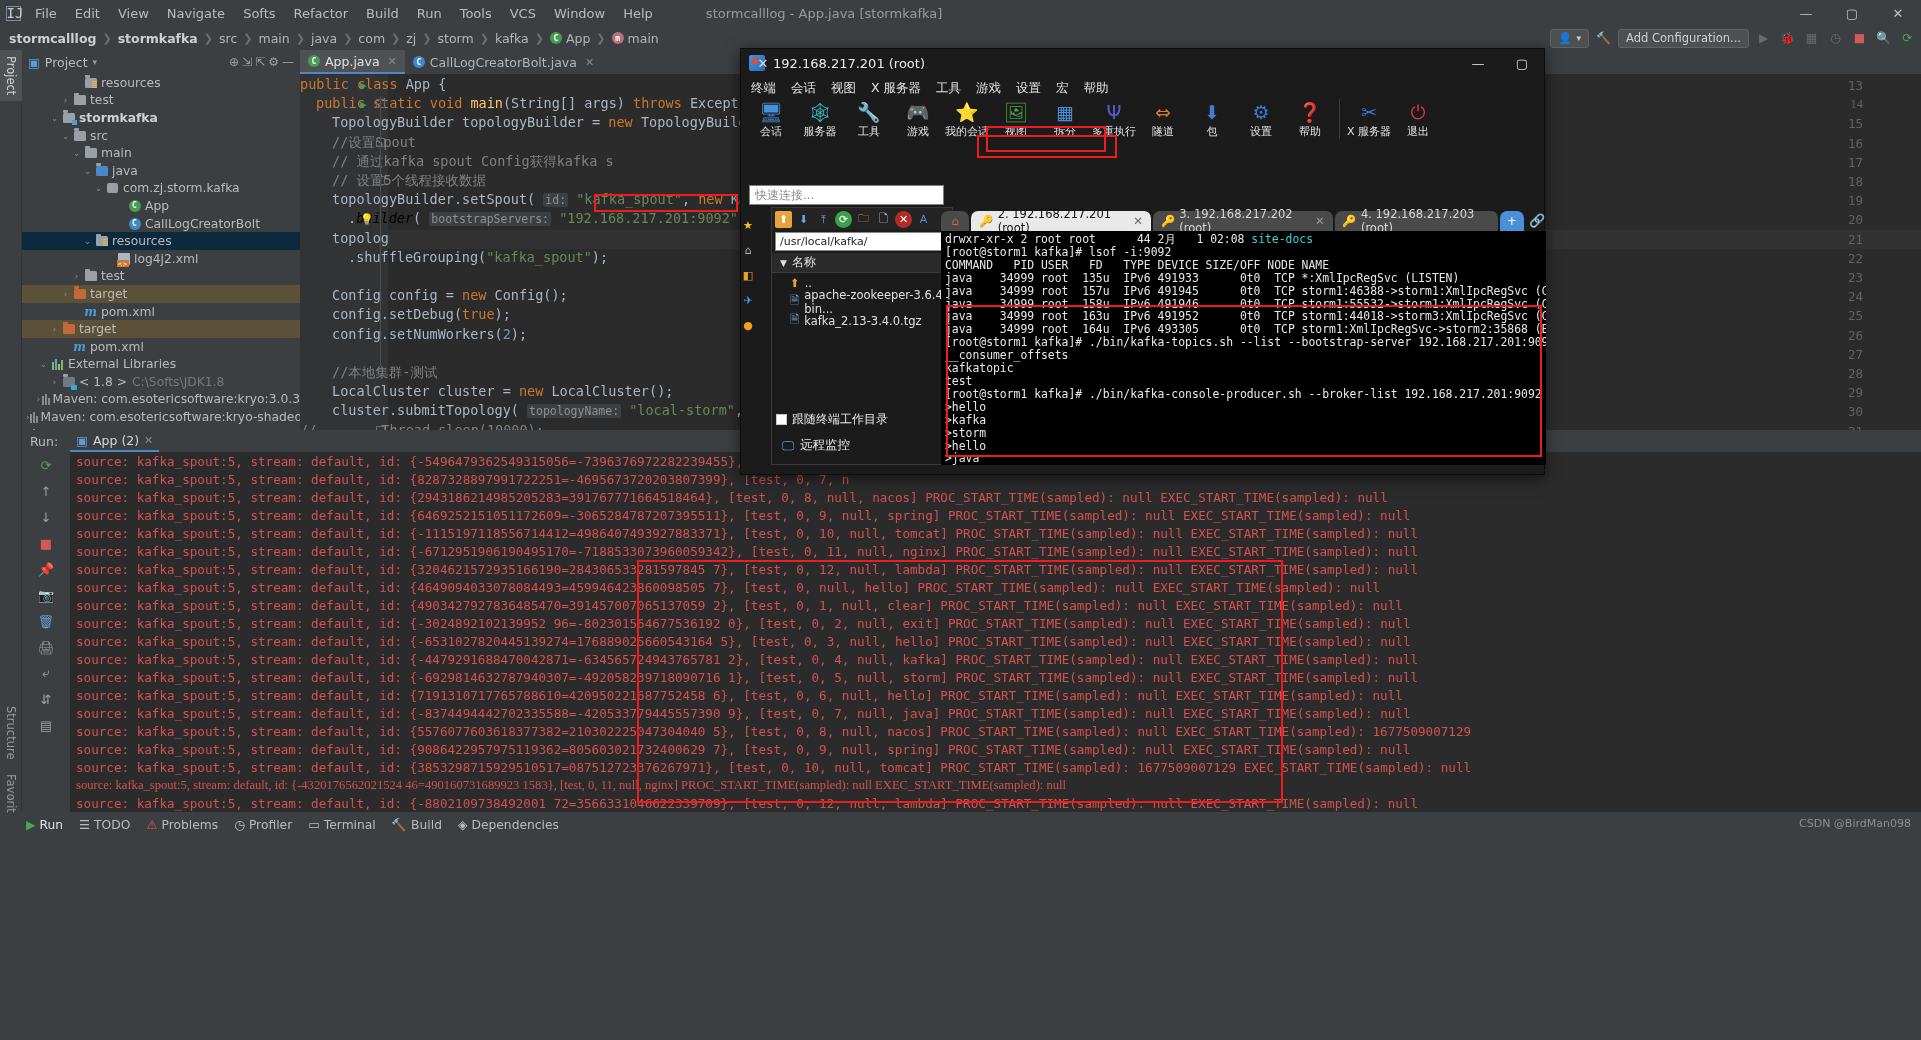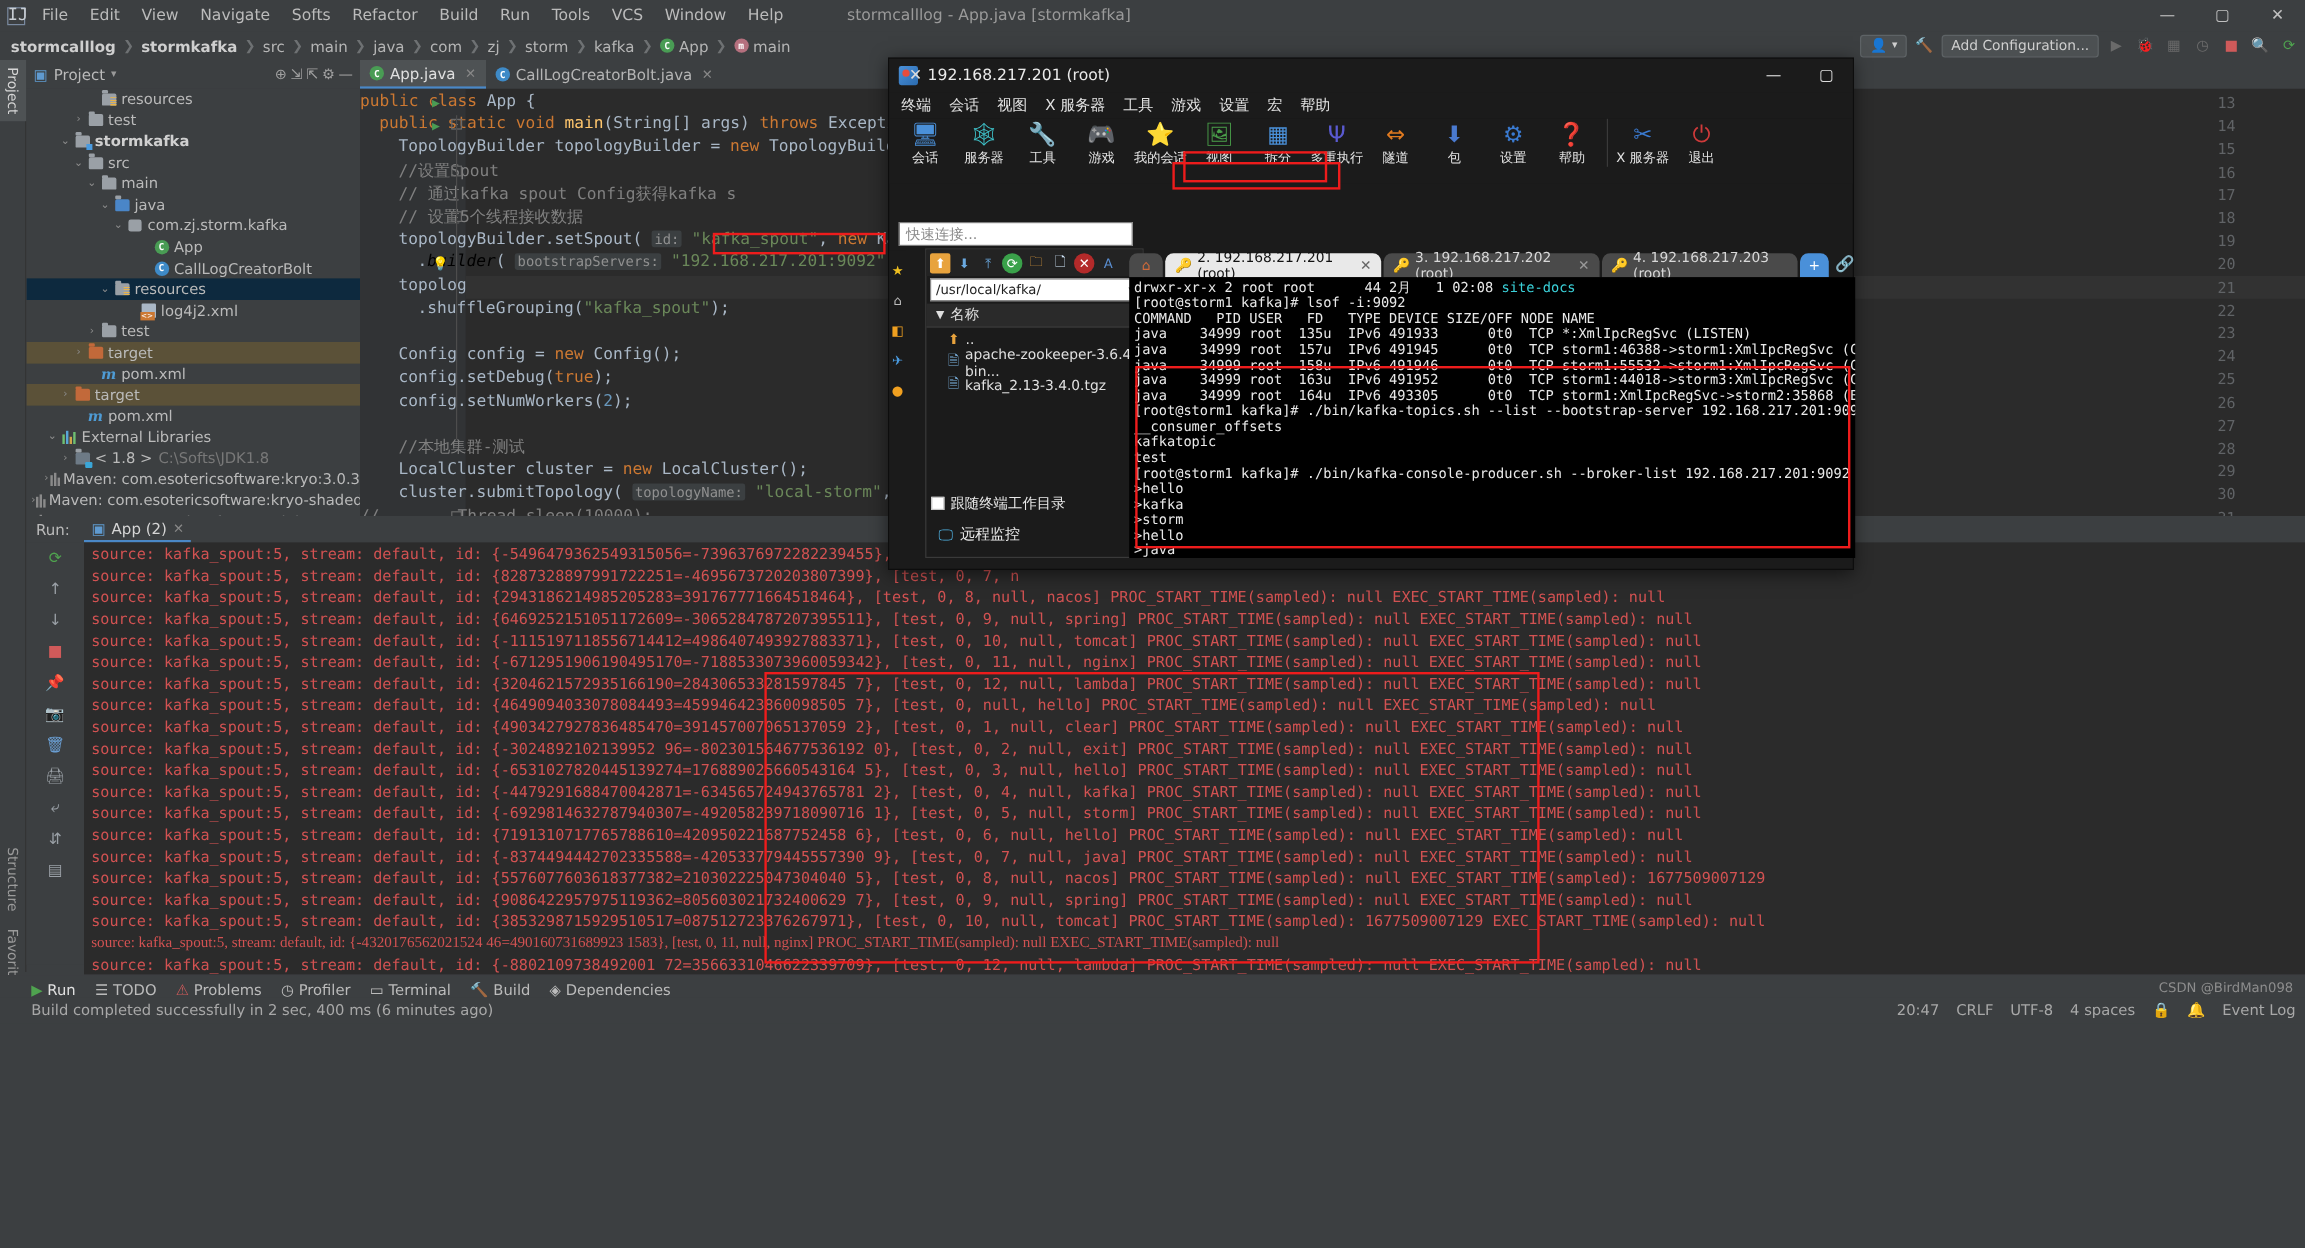--- a/index.html
+++ b/index.html
@@ -481,21 +481,21 @@
         <div class="cl" style="top: 232.4px; padding-left: 32px;"><span class="pln">config.setDebug(</span><span class="kw">true</span><span class="pln">);</span></div>
         <div class="cl" style="top: 251.6px; padding-left: 32px;"><span class="pln">config.setNumWorkers(</span><span class="num">2</span><span class="pln">);</span></div>
         <div class="cl" style="top: 270.8px; padding-left: 32px;"></div>
         <div class="cl" style="top: 290px; padding-left: 32px;"><span class="cmt">//本地集群-测试</span></div>
         <div class="cl" style="top: 309.2px; padding-left: 32px;"><span class="cls">LocalCluster</span><span class="pln"> cluster = </span><span class="kw">new </span><span class="cls">LocalCluster</span><span class="pln">();</span></div>
         <div class="cl" style="top: 328.4px; padding-left: 32px;"><span class="pln">cluster.submitTopology( </span><span class="hint">topologyName:</span><span class="str"> "local-storm"</span><span class="pln">, con</span></div>
         <div class="cl" style="top: 347.6px; padding-left: 0px;"><span class="cmt">//</span><span class="cmt">        Thread.sleep(10000);</span></div>
       </div>
 <div class="ln" style="top: 4px;">13</div>
       <div class="gico" style="top: 5px; color: rgb(73, 156, 84);">▶</div>
-      <div class="ln" style="top: 23.2px;">14</div>
+      <div class="ln" style="top: 23.2px; font-family: Liberation Serif, serif;">14</div>
       <div class="gico" style="top: 24.2px; color: rgb(73, 156, 84);">▶</div>
       <div style="position: absolute; left: 76px; top: 25.2px; width: 9px; height: 9px; border: 1px solid rgb(107, 107, 107); color: rgb(154, 154, 154); font-size: 8px; line-height: 7px; text-align: center;">-</div>
       <div class="ln" style="top: 42.4px;">15</div>
       <div class="ln" style="top: 61.6px;">16</div>
       <div style="position: absolute; left: 76px; top: 63.6px; width: 9px; height: 9px; border: 1px solid rgb(107, 107, 107); color: rgb(154, 154, 154); font-size: 8px; line-height: 7px; text-align: center;">-</div>
       <div class="ln" style="top: 80.8px;">17</div>
       <div class="ln" style="top: 100px;">18</div>
       <div style="position: absolute; left: 76px; top: 102px; width: 9px; height: 9px; border: 1px solid rgb(107, 107, 107); color: rgb(154, 154, 154); font-size: 8px; line-height: 7px; text-align: center;">-</div>
       <div class="ln" style="top: 119.2px;">19</div>
       <div class="ln" style="top: 138.4px;">20</div>
@@ -585,32 +585,20 @@
       </div>
   <div class="sbitem">
         <span>🔨</span>
         <span>Build</span>
       </div>
   <div class="sbitem">
         <span>◈</span>
         <span>Dependencies</span>
       </div>
 </div>
-<div class="foot">
-  <span>Build completed successfully in 2 sec, 400 ms (6 minutes ago)</span>
-  <div class="foot-right">
-    <span>20:47</span>
-    <span>CRLF</span>
-    <span>UTF-8</span>
-    <span>4 spaces</span>
-    <span>🔒</span>
-    <span>🔔</span>
-    <span>Event Log</span>
-  </div>
-</div>
 <div style="position:absolute;right:10px;top:817px;color:#8d8d8d;font-size:11px;">CSDN @BirdMan098</div>
 
 <div class="moba">
   <div class="mb-title">
     <div class="mb-ic"></div>
     <span>192.168.217.201 (root)</span>
     <div class="mb-wb">
       <div class="mb-wbtn">—</div>
       <div class="mb-wbtn">▢</div>
       <div class="mb-wbtn cl">✕</div>

